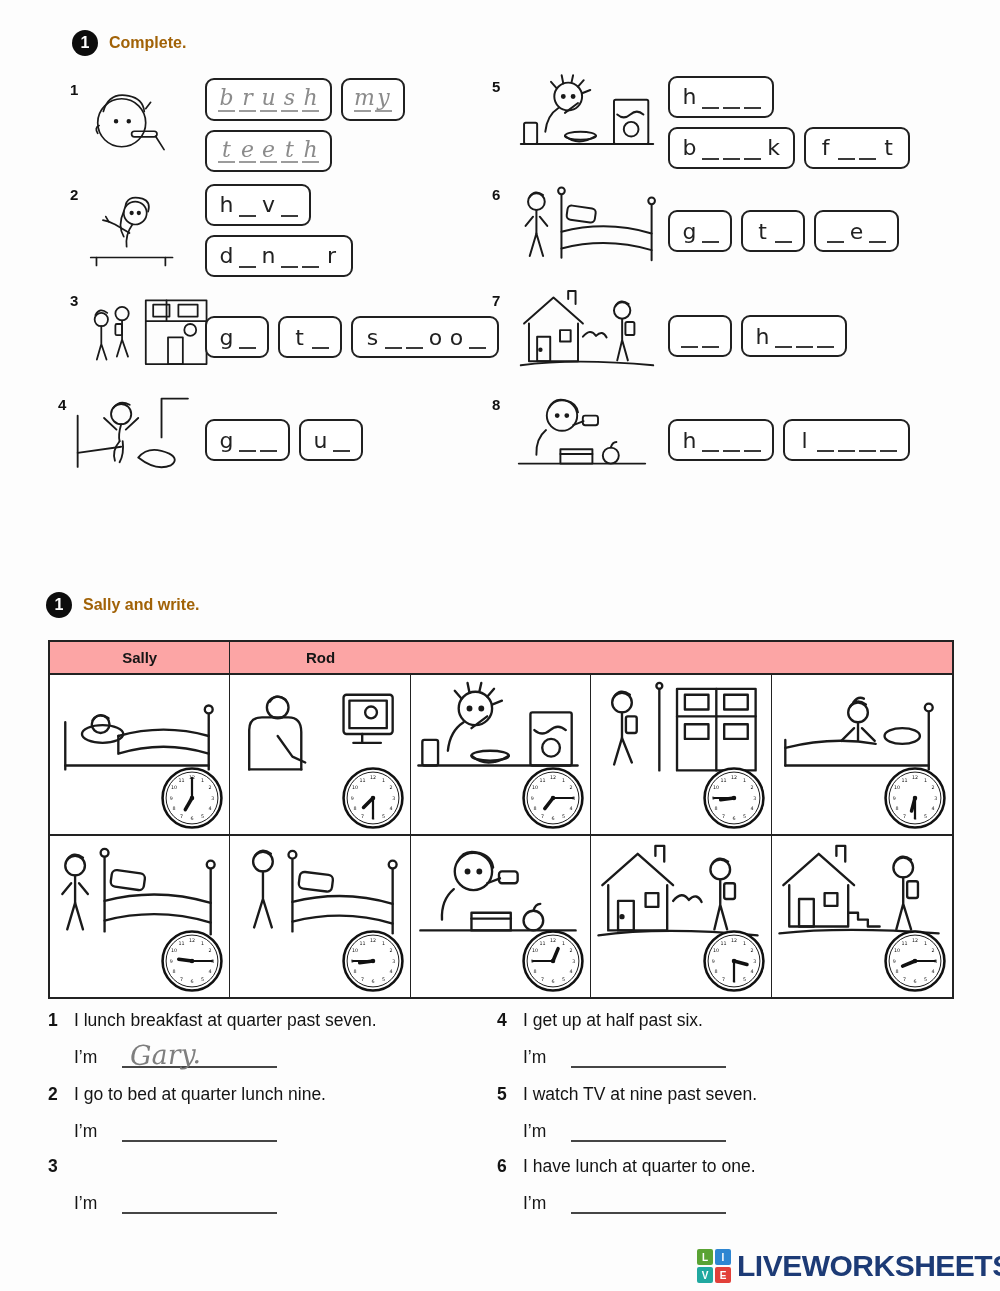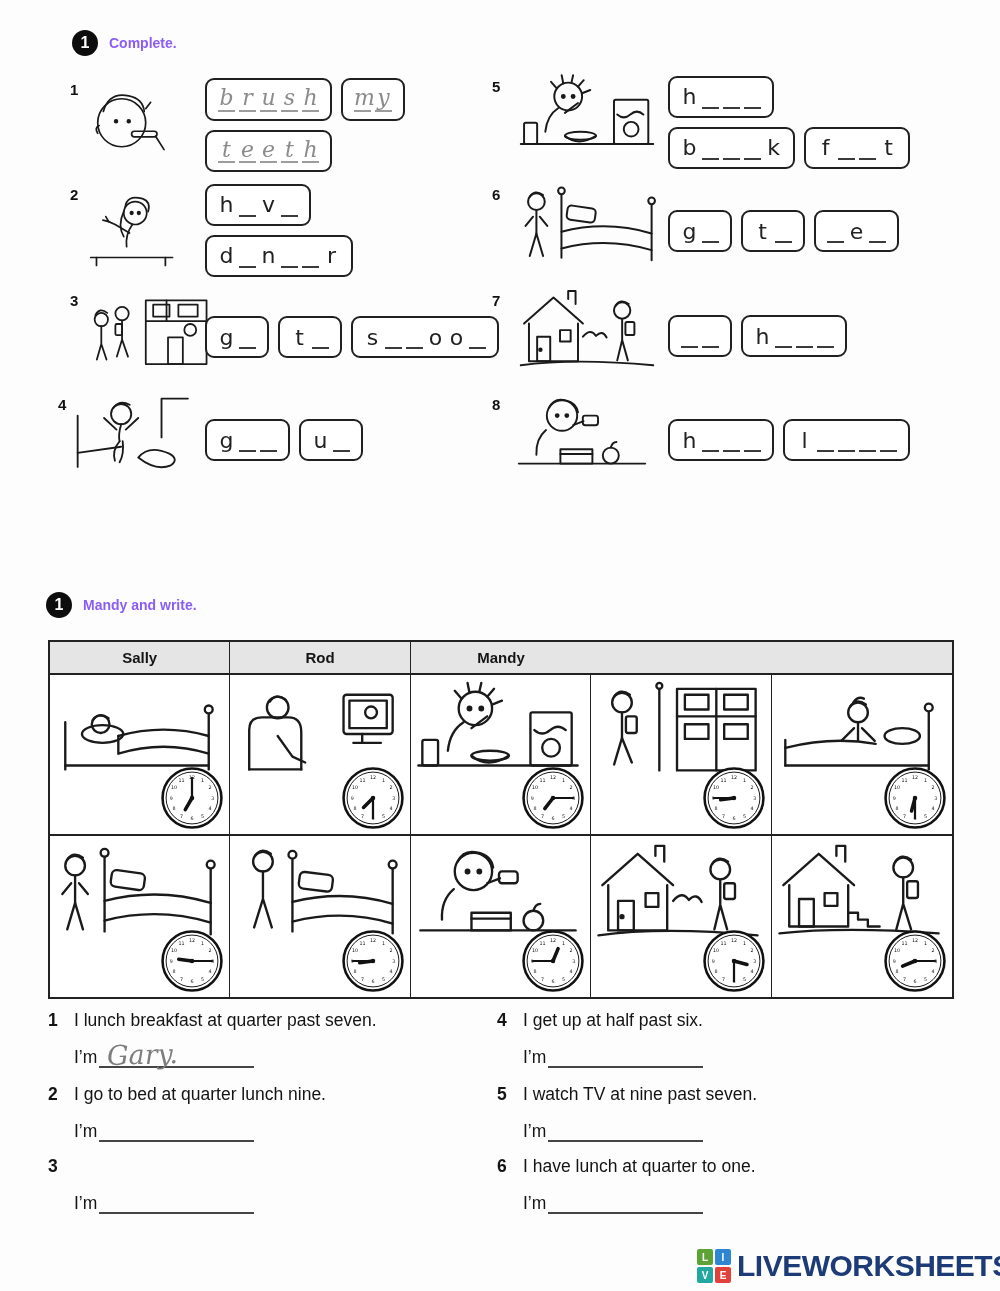--- a/index.html
+++ b/index.html
@@ -8,21 +8,21 @@
     width:1000px; height:1291px; position:relative;
     font-family:"Liberation Sans", sans-serif; color:#151515;
     background:#fdfdfd;
   }
   .section-header { position:absolute; display:flex; align-items:center; gap:11px; }
   .badge {
     width:26px; height:26px; background:#0d0d0d; border-radius:50%;
     color:#fff; font-weight:bold; font-size:16px;
     display:flex; align-items:center; justify-content:center;
   }
-  .section-title { font-weight:bold; font-size:14px; color:#8b5cf6; }
+  .section-title { font-weight:bold; font-size:16px; color:#a16207; }
 
   
   .item { position:absolute; }
   .inum { position:absolute; left:0; top:6px; font-weight:bold; font-size:15px; color:#111; }
   .illo { position:absolute; left:15px; top:0; }
   .boxes {
     position:absolute; top:0; height:100%;
     display:flex; flex-direction:column; justify-content:center;
     gap:9px; align-items:flex-start;
   }
@@ -39,37 +39,37 @@
   }
   .cell.blank { height:25px; border-bottom:2.6px solid #3a3a3a; }
   .abox.example .cell {
     color:#8b8b8b; border-bottom:2.4px solid #9c9c9c;
     font-family:"DejaVu Serif", serif; font-style:italic;
   }
 
   
   #ws-table {
     position:absolute; left:48px; top:640px; width:906px;
-    border:2.6px solid #222; background:#e5e5e5;
+    border:2.6px solid #222; background:#fca5a5;
   }
   .thead { display:grid; grid-template-columns:repeat(5,1fr); border-bottom:2.2px solid #222; }
   .th { padding:7px 0; text-align:center; font-weight:bold; font-size:15px; border-right:1.6px solid #222; }
   .th:last-child { border-right:none; }
   .trow { display:grid; grid-template-columns:repeat(5,1fr); height:161px; }
   .trow.first { border-bottom:2.2px solid #222; }
   .tcell { position:relative; border-right:1.6px solid #222; overflow:hidden; background:#fff; }
   .tcell:last-child { border-right:none; }
   .tcell .scene { position:absolute; left:2px; top:4px; }
   .tcell .clock { position:absolute; right:5px; bottom:4px; z-index:2; }
 
   
   .question { position:absolute; width:445px; }
   .qline { display:flex; gap:15px; font-size:17.5px; color:#141414; }
   .qnum { font-weight:bold; min-width:11px; }
-  .aline { margin:16px 0 0 26px; display:flex; align-items:center; gap:2px; font-size:17.5px; }
+  .aline { margin:16px 0 0 26px; display:flex; align-items:center; gap:25px; font-size:17.5px; }
   .answer-line {
     display:inline-block; width:155px; height:21px;
     border-bottom:2.4px solid #454545; position:relative;
   }
   .answer-text {
     position:absolute; left:8px; bottom:-4px;
     font-family:"DejaVu Serif", serif; font-style:italic;
     font-size:27px; color:#7e7e7e; white-space:nowrap;
     transform:rotate(-1.5deg);
   }
@@ -367,28 +367,27 @@
             <span class="cell blank"></span>
             <span class="cell blank"></span>
           </div>
         </div>
       </div>
   </div>
   </div>
 
 <div class="section-header" style="left:46px; top:592px;">
   <span class="badge">1</span>
-  <span class="section-title">Mandy and write.</span>
+  <span class="section-title">Sally and write.</span>
 </div>
 
 <div id="ws-table">
     <div class="thead">
       <div class="th">Sally</div>
       <div class="th">Rod</div>
-      <div class="th">Mandy</div>
     </div>
     <div class="trow first">
       <div class="tcell">
       <span class="scene"><svg width="170" height="113" viewBox="0 0 170 115" fill="none" stroke="#1a1a1a" stroke-width="2.4" stroke-linecap="round" stroke-linejoin="round">
             <path d="M12 44 V92 M158 36 V92"></path>
             <circle cx="158" cy="31" r="4"></circle>
             <path d="M12 88 H158"></path>
             <ellipse cx="50" cy="56" rx="21" ry="9"></ellipse>
             <circle cx="48" cy="46" r="9"></circle>
             <path d="M40 42 q6 -9 16 -2"></path>

